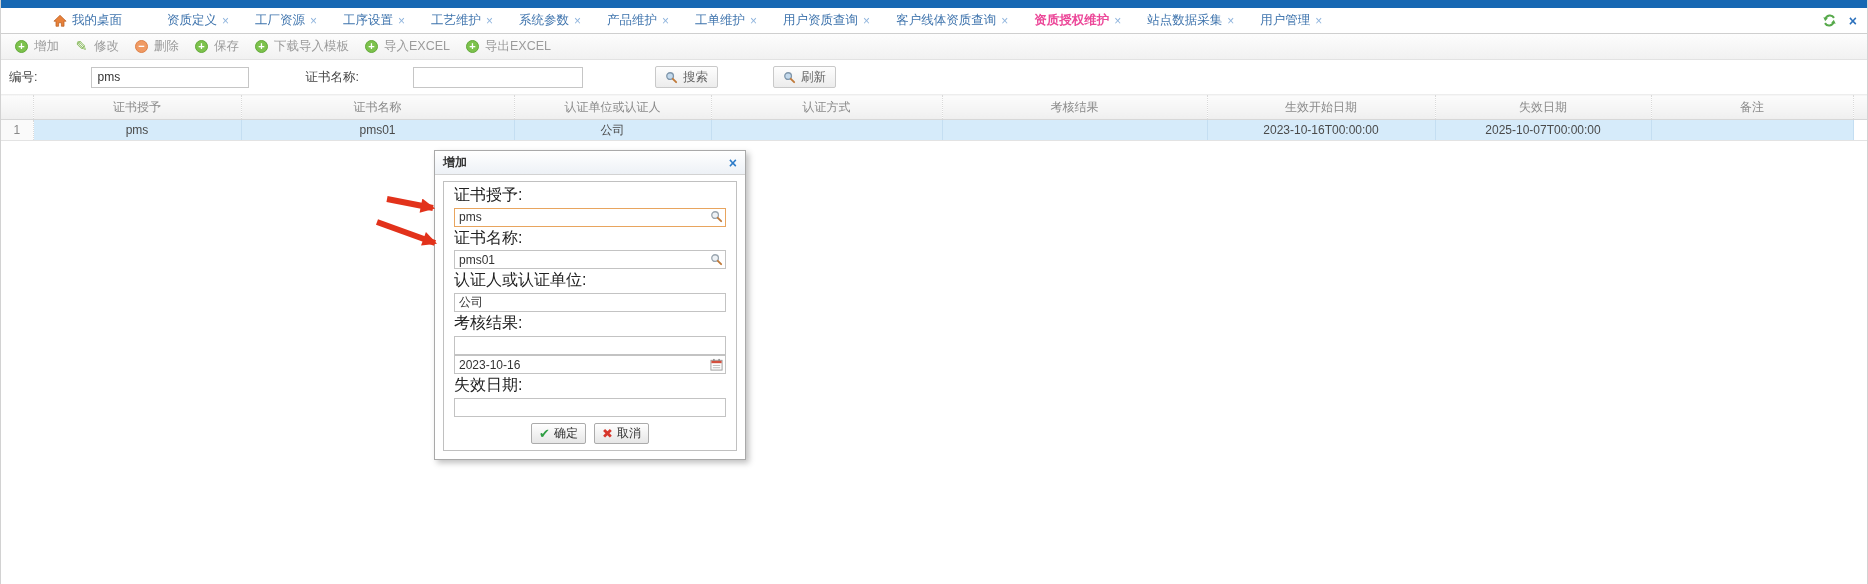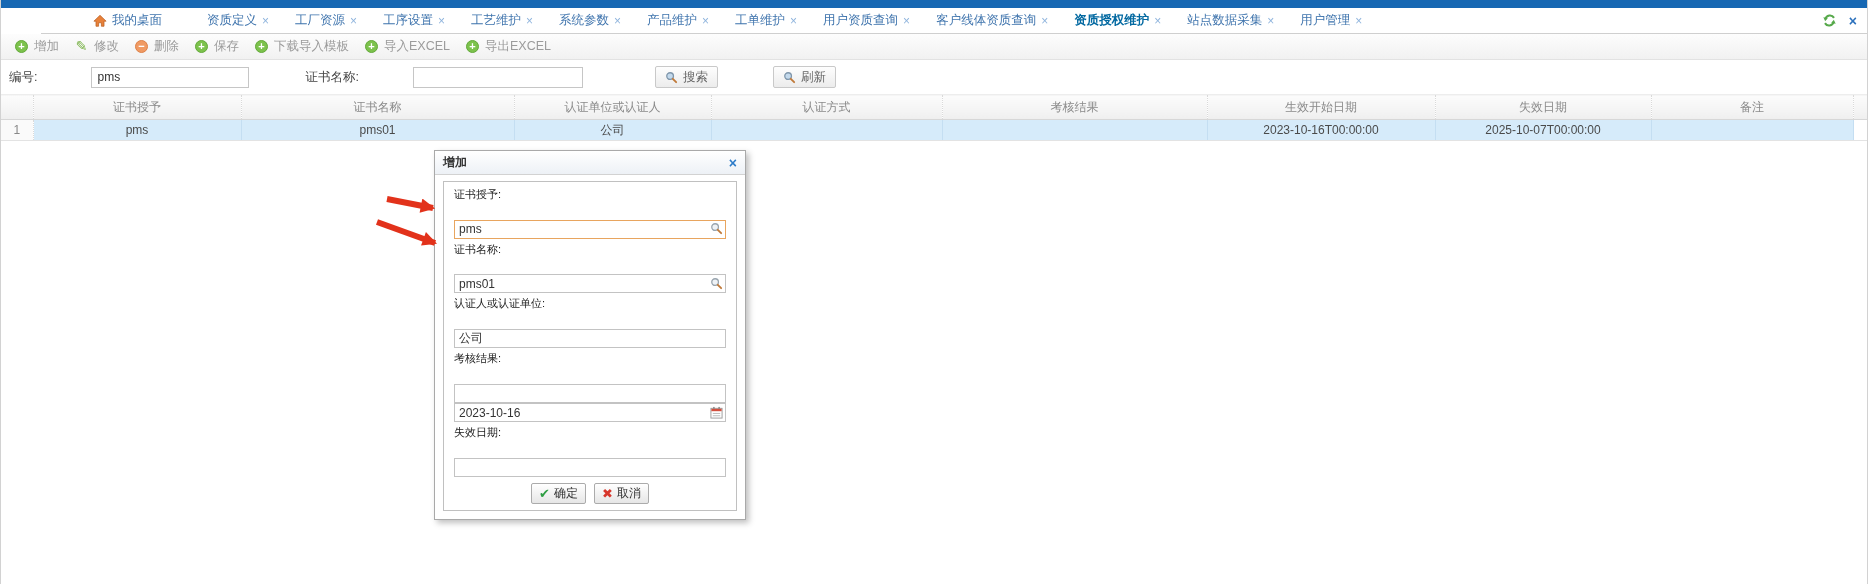--- a/index.html
+++ b/index.html
@@ -9,25 +9,24 @@
     font-family:"Liberation Sans","DejaVu Sans",sans-serif; background:#fff;
     border-left:1px solid #d2d2d2; border-right:1px solid #d2d2d2;
   }
   
   .topstrip { height:8px; background:#1768b3; }
   
   .tabbar {
     height:26px; background:#fff; border-bottom:1px solid #cfcfcf;
     display:flex; align-items:center; padding:0 10px 0 52px; gap:26px;
     position:relative;
-    margin-left:40px;
   }
   .tab { display:flex; align-items:center; gap:5px; cursor:pointer; white-space:nowrap; }
   .tab .tab-label { font-size:12.5px; color:#3f74ad; }
-  .tab.active .tab-label { font-weight:bold; color:#0369a1; }
+  .tab.active .tab-label { font-weight:bold; color:#ec4899; }
   .tab .tab-close { font-size:12px; color:#8fb4dd; line-height:10px; cursor:pointer; }
   .home-icon svg { display:block; }
   .winbtns { position:absolute; right:10px; top:0; height:100%; display:flex; align-items:center; gap:12px; }
   .win-refresh svg { display:block; }
   .win-close { color:#2d72bd; font-weight:bold; font-size:14px; line-height:12px; cursor:pointer; }
   
   .toolbar {
     height:26px; display:flex; align-items:center; gap:16px; padding:0 0 0 14px;
     background:linear-gradient(#fdfdfd,#f1f1f1); border-bottom:1px solid #e2e2e2;
   }
@@ -77,21 +76,21 @@
     background:#fff; border:1px solid #a9a9a9; box-shadow:3px 3px 6px rgba(0,0,0,.25);
   }
   .dlg-titlebar {
     height:24px; display:flex; align-items:center; justify-content:space-between; padding:0 8px;
     background:linear-gradient(#ffffff,#edf1f6); border-bottom:1px solid #d2d2d2; cursor:move;
   }
   .dlg-title { font-size:12px; font-weight:bold; color:#333; }
   .dlg-close { font-size:14px; font-weight:bold; color:#2d7cc9; line-height:12px; cursor:pointer; }
   .dlg-body { padding:6px 8px 8px; }
   .dlg-fieldset { border:1px solid #c0c0c0; padding:2px 10px 6px; }
-  .fld-label { font-size:11px; color:#222; line-height:13px; padding:4px 0 18px; }
+  .fld-label { font-size:16px; color:#222; line-height:13px; padding:4px 0 6px; }
   .inp-wrap { position:relative; }
   .inp {
     width:100%; height:19px; border:1px solid #c3c3c3; font-size:12px; color:#333;
     padding:1px 4px; outline:none; background:#fff;
     font-family:"Liberation Sans","DejaVu Sans",sans-serif;
   }
   .inp.hl { border-color:#e8a55f; }
   .inp.with-icon { padding-right:18px; }
   .inp-icon { position:absolute; right:3px; top:3px; width:13px; height:13px; cursor:pointer; }
   .inp-icon svg { display:block; }

